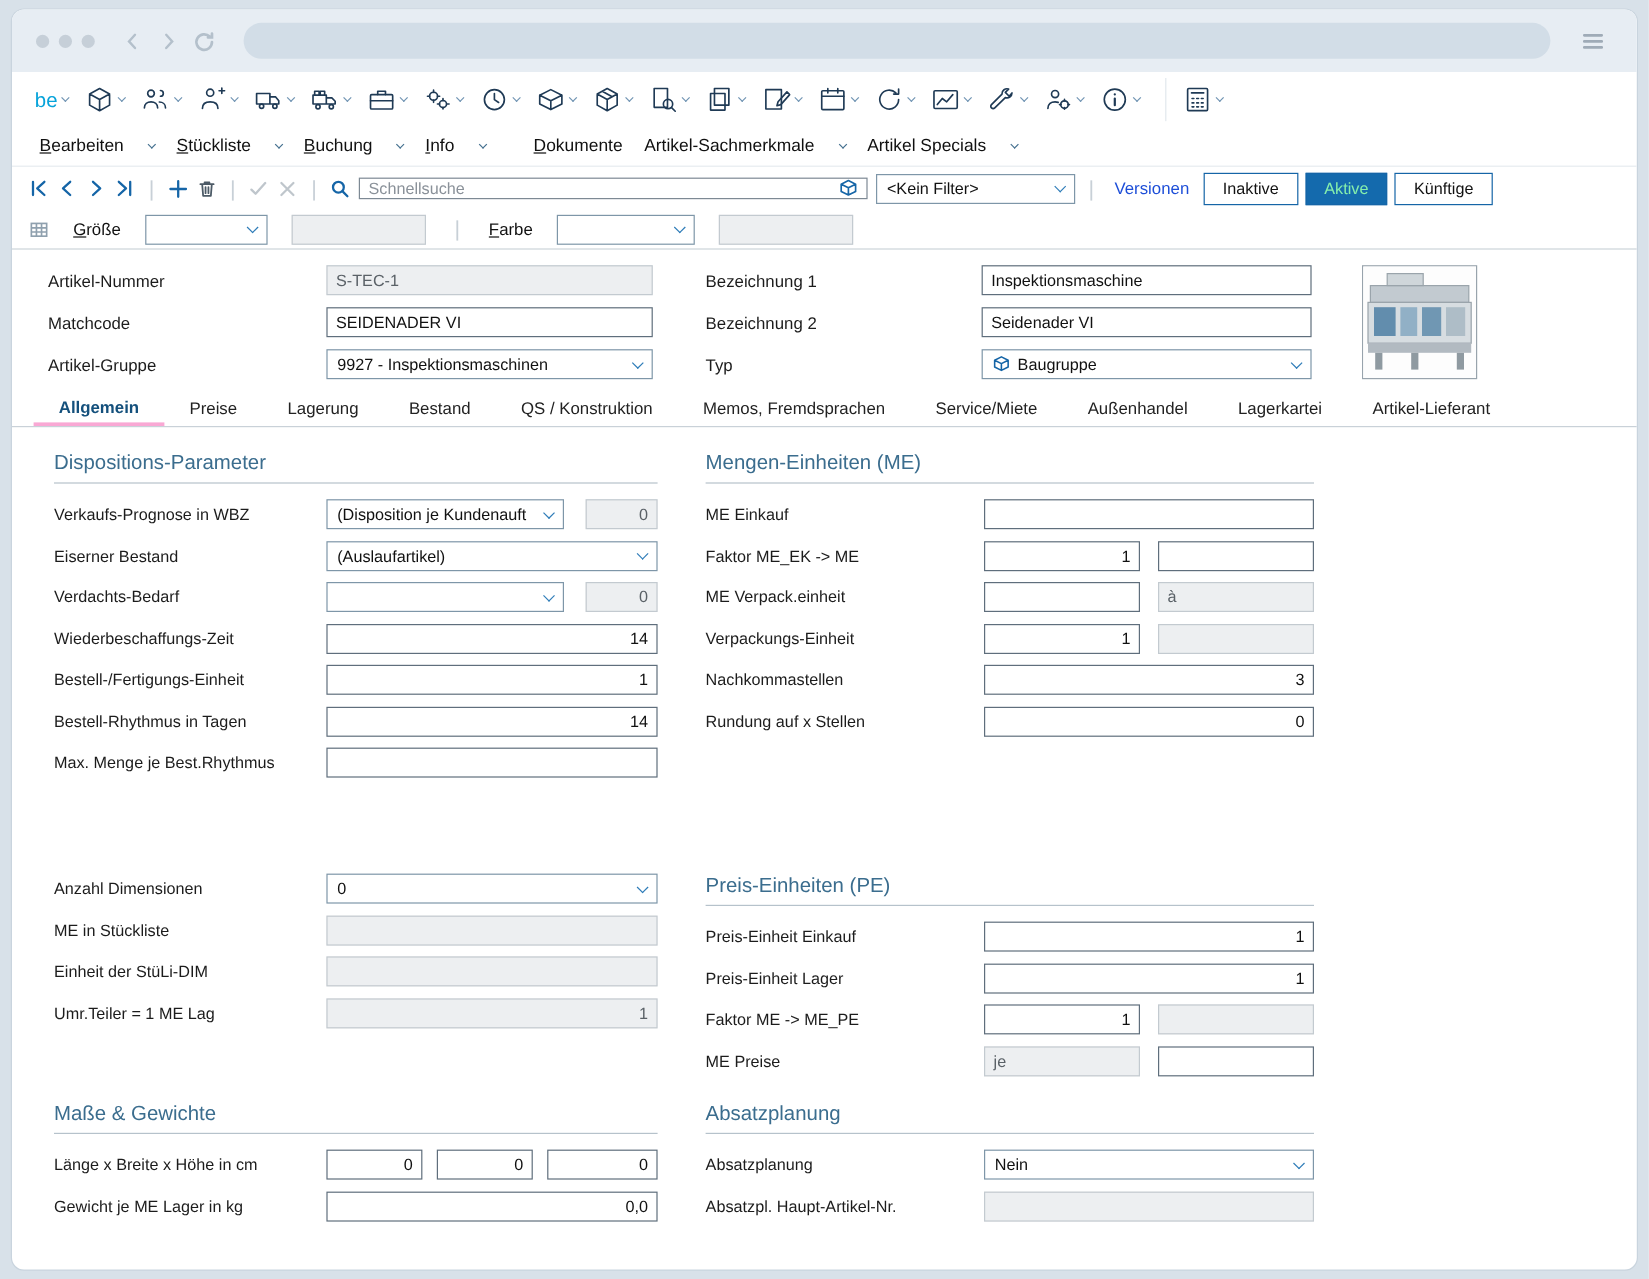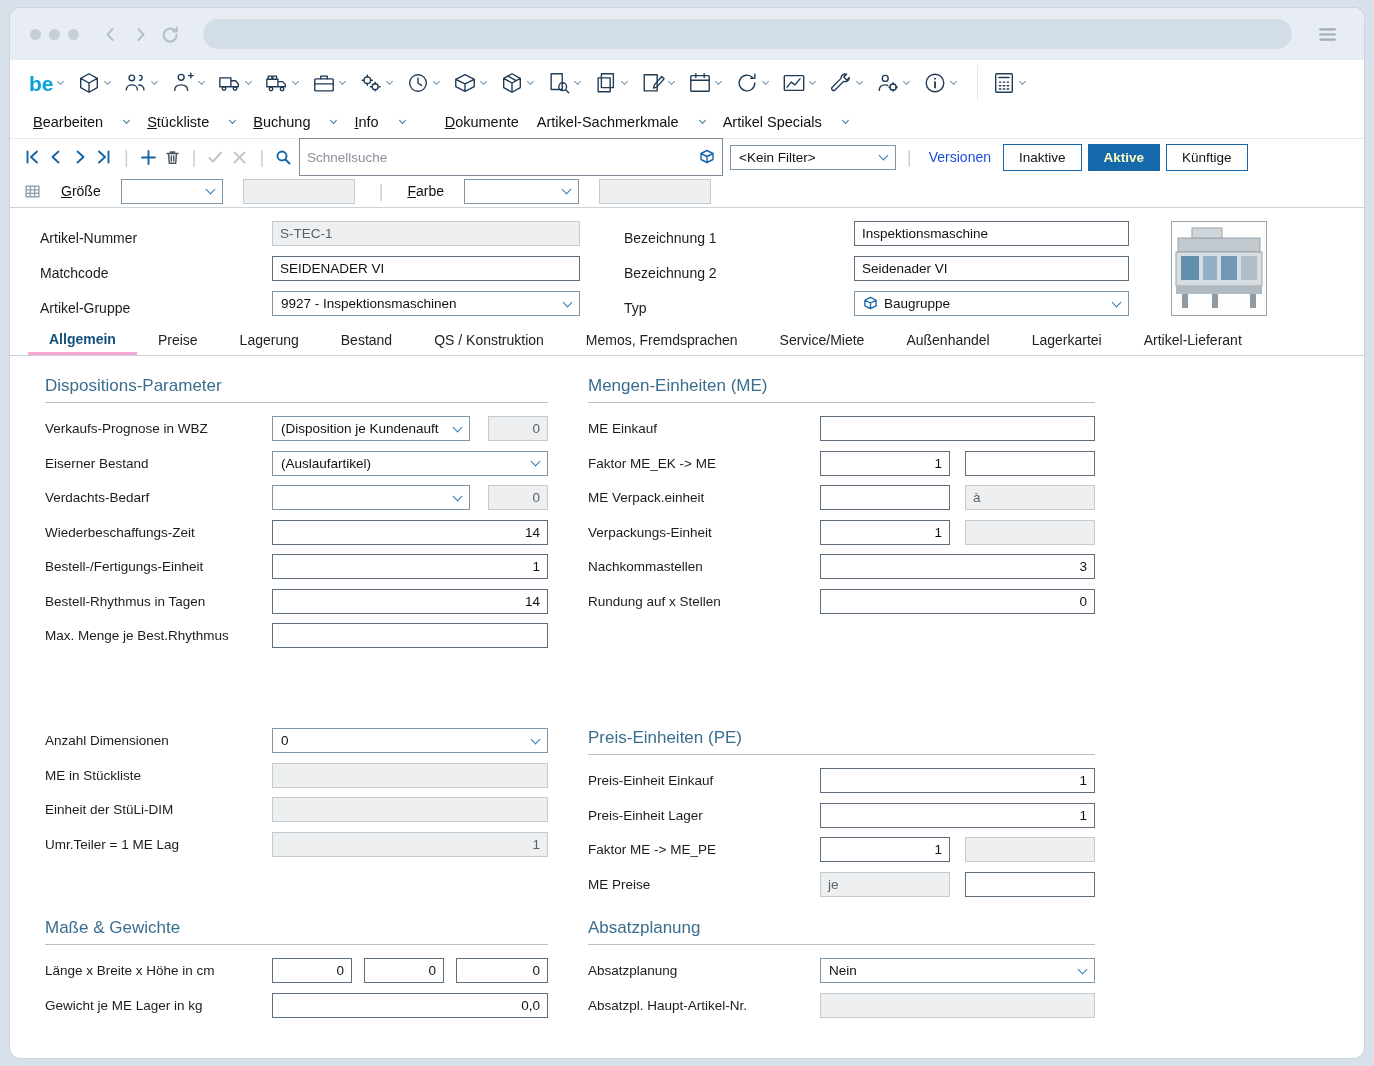--- a/index.html
+++ b/index.html
@@ -14,65 +14,65 @@
   .dot { width:11px; height:11px; border-radius:50%; background:#c6cfd8; }
   .cbtn { display:flex; align-items:center; justify-content:center; width:26px; height:26px; margin-right:4px; }
   .addr { flex:1; height:30px; background:#d2dde7; border-radius:15px; margin:0 22px 0 16px; }
   .burger { margin-left:auto; }
 
   
   .icons-row { height:46px; display:flex; align-items:center; padding:0 12px; flex:none; }
   .tool { display:flex; align-items:center; gap:4px; padding:0 7px; height:36px; cursor:default; }
   .tool.sep { margin-left:14px; border-left:1px solid #e2e8ed; padding-left:14px; }
   .ti { width:24px; height:24px; fill:none; stroke:#1f3a55; stroke-width:1.5; stroke-linecap:round; stroke-linejoin:round; }
-  .belogo { font-size:21px; font-weight:bold; color:#06a3da; line-height:1; }
+  .belogo { font-size:17px; font-weight:normal; color:#06a3da; line-height:1; }
   .chev { width:7px; height:7px; border-right:1.8px solid #2e7cb8; border-bottom:1.8px solid #2e7cb8;
           transform:rotate(45deg); display:inline-block; flex:none; margin-top:-3px; }
   .chev.sm { width:5px; height:5px; border-color:#6f93b2; }
   .chev.dk { border-color:#44708f; }
 
   
   .menubar { height:33px; display:flex; align-items:center; padding:0 18px; gap:8px; font-size:14.5px; color:#101010;
              border-bottom:1px solid #e7ebef; flex:none; }
   .mitem { display:flex; align-items:center; gap:21px; padding:0 5px; }
   .mitem.gap { margin-left:22px; }
 
   
   .navrow { height:36px; display:flex; align-items:center; padding:0 14px; gap:7px; flex:none; }
   .ni { width:17px; height:17px; fill:none; stroke:#1565a7; stroke-width:1.9; stroke-linecap:round; stroke-linejoin:round; flex:none; }
   .ni.gray { stroke:#bfc6cc; }
   .ni.dark { stroke:#4c5a66; stroke-width:1.5; }
   .vsep { color:#c8d0d7; font-size:18px; padding:0 4px; }
-  .search { width:424px; height:38px; border:1px solid #7d8994; display:flex; align-items:center; padding:0 7px; gap:6px; background:#fff; }
+  .search { width:424px; height:18px; border:1px solid #7d8994; display:flex; align-items:center; padding:0 7px; gap:6px; background:#fff; }
   .search input { border:none; outline:none; flex:1; font-size:13.5px; font-family:"Liberation Sans",sans-serif; color:#222; }
   .search input::placeholder { color:#8a9199; }
   .dd { height:25px; border:1px solid #7e96a8; background:#fff; display:flex; align-items:center;
         justify-content:space-between; padding:0 8px; font-size:13.5px; color:#111; gap:6px; overflow:hidden; white-space:nowrap; }
   .dd > span { overflow:hidden; white-space:nowrap; }
   .versionen { font-size:14px; color:#1d4ed8; padding:0 6px; }
   .vbtn { height:27px; padding:0 15px; border:1px solid #1565a7; background:#fff; font-size:13.5px; color:#111;
           display:flex; align-items:center; margin-left:-1px; cursor:default; }
-  .vbtn.active { background:#146aad; color:#fef9c3; font-weight:bold; }
+  .vbtn.active { background:#146aad; color:#86efac; font-weight:normal; }
 
   
   .varrow { height:33px; display:flex; align-items:center; padding:0 14px; gap:20px; border-bottom:1px solid #ccd4da; flex:none; }
   .vlbl { font-size:14px; color:#111; }
 
   
   .fld { height:25px; border:1px solid #5f6e7c; background:#fff; display:flex; align-items:center;
          padding:0 7px; font-size:13.5px; color:#111; overflow:hidden; white-space:nowrap; }
   .fld.num { justify-content:flex-end; }
   .fld.ro { background:#edeff1; border:1px solid #c3cad0; color:#5a6167; }
 
   
   .hwrap { display:flex; padding:13px 0 9px 30px; flex:none; align-items:flex-start; }
   .hcol { display:flex; flex-direction:column; gap:10px; }
-  .hrow { display:flex; align-items:flex-end; height:25px; }
+  .hrow { display:flex; align-items:center; height:25px; }
   .hlbl { width:232px; flex:none; font-size:14px; color:#1c1c1c; }
-  .hc1 .hctl { width:308px; }
+  .hc1 .hctl { width:272px; }
   .hc2 { margin-left:44px; }
   .hc2 .hlbl { width:230px; }
   .hc2 .hctl { width:275px; }
   .himg { margin-left:42px; width:96px; height:95px; border:1px solid #98a3ac; background:#fff; flex:none; }
 
   
   .tabs { display:flex; padding:0 18px; border-bottom:1px solid #c9d1d8; height:31px; flex:none; }
   .tab { padding:0 21px; font-size:14px; color:#222; display:flex; align-items:center; white-space:nowrap; }
   .tab.active { color:#14507c; font-weight:bold; border-bottom:3px solid #f9a8d4; }
 

